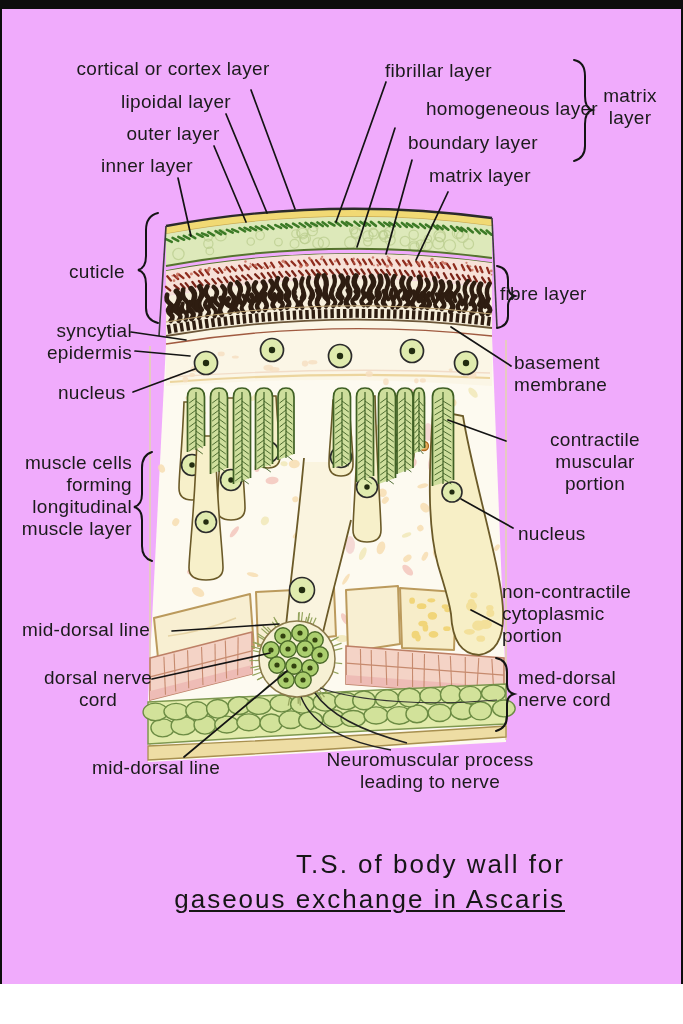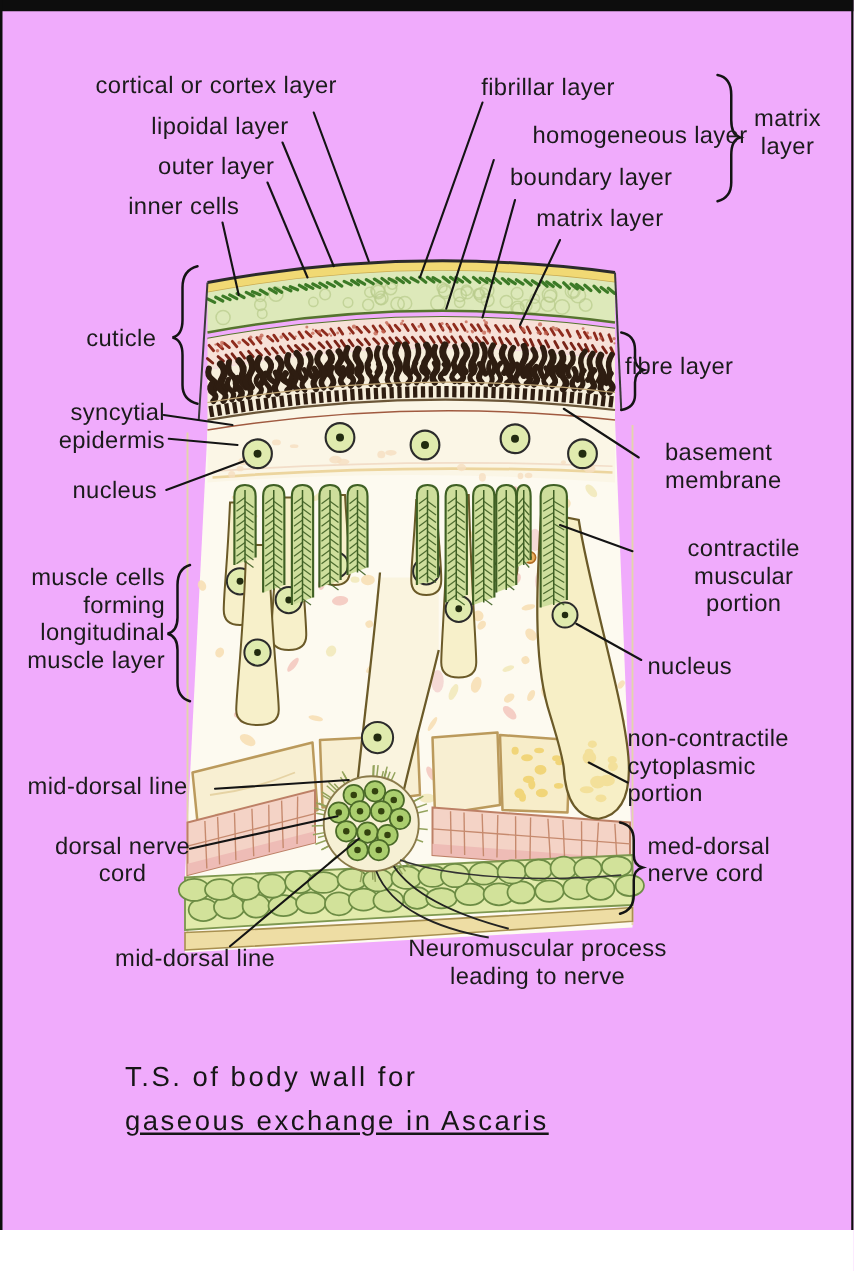--- a/index.html
+++ b/index.html
@@ -3,21 +3,21 @@
 <meta charset="utf-8">
 <style>
   html,body{margin:0;padding:0;background:#fff;}
   .stage{position:relative;width:683px;height:984px;background:#f0abfc;overflow:hidden;
          font-family:"Liberation Sans", sans-serif;}
   .bar{position:absolute;background:#0d0d0d;}
   .lbl{position:absolute;font-size:19px;line-height:22px;letter-spacing:.3px;color:#1b1b1b;}
   .nw{white-space:nowrap;}
   .ctr{text-align:center;}
   .rgt{text-align:right;}
-  .title-line{position:absolute;left:100px;width:465px;text-align:left;font-size:22px;
+  .title-line{position:absolute;left:100px;width:465px;text-align:right;font-size:26px;
               letter-spacing:2px;color:#161616;}
   svg{position:absolute;left:0;top:0;}
 </style>
 </head>
 <body>
 
 <div class="stage">
 
   <svg id="art" width="683" height="1024" viewBox="0 0 683 1024">
       <g>
@@ -1092,30 +1092,30 @@
     </svg>
 
   <div class="bar" style="left:0;top:0;width:683px;height:9px;"></div>
   <div class="bar" style="left:0;top:1018px;width:683px;height:6px;"></div>
   <div class="bar" style="left:0;top:0;width:2px;height:1024px;"></div>
   <div class="bar" style="left:681px;top:0;width:2px;height:1024px;"></div>
 
   <div class="lbl ctr nw" style="left:58px;top:58px;width:230px;">cortical or cortex layer</div>
   <div class="lbl ctr nw" style="left:96px;top:91px;width:160px;">lipoidal layer</div>
   <div class="lbl ctr nw" style="left:112px;top:123px;width:122px;">outer layer</div>
-  <div class="lbl ctr nw" style="left:86px;top:155px;width:122px;">inner cells</div>
+  <div class="lbl ctr nw" style="left:86px;top:155px;width:122px;">inner layer</div>
   <div class="lbl nw" style="left:385px;top:60px;">fibrillar layer</div>
   <div class="lbl nw" style="left:389px;top:98px;margin-left:37px;">homogeneous layer</div>
   <div class="lbl nw" style="left:408px;top:132px;">boundary layer</div>
   <div class="lbl nw" style="left:429px;top:165px;">matrix layer</div>
   <div class="lbl ctr" style="left:597px;top:85px;width:66px;">matrix layer</div>
   <div class="lbl ctr nw" style="left:64px;top:261px;width:66px;">cuticle</div>
   <div class="lbl nw" style="left:500px;top:283px;">fibre layer</div>
   <div class="lbl rgt" style="left:36px;top:320px;width:96px;">syncytial epidermis</div>
-  <div class="lbl" style="left:514px;top:352px;width:118px;margin-left:18px;">basement membrane</div>
+  <div class="lbl" style="left:514px;top:352px;width:118px;">basement membrane</div>
   <div class="lbl nw" style="left:58px;top:382px;">nucleus</div>
   <div class="lbl rgt" style="left:14px;top:452px;width:118px;">muscle cells forming longitudinal muscle layer</div>
   <div class="lbl ctr" style="left:508px;top:429px;width:106px;padding-left:34px;">contractile muscular portion</div>
   <div class="lbl nw" style="left:518px;top:523px;">nucleus</div>
   <div class="lbl" style="left:502px;top:581px;width:150px;">non-contractile cytoplasmic portion</div>
   <div class="lbl nw" style="left:22px;top:619px;">mid-dorsal line</div>
   <div class="lbl ctr" style="left:32px;top:667px;width:132px;">dorsal nerve cord</div>
   <div class="lbl nw" style="left:92px;top:757px;">mid-dorsal line</div>
   <div class="lbl" style="left:518px;top:667px;width:115px;">med-dorsal nerve cord</div>
   <div class="lbl ctr" style="left:320px;top:749px;width:220px;">Neuromuscular process leading to nerve</div>

